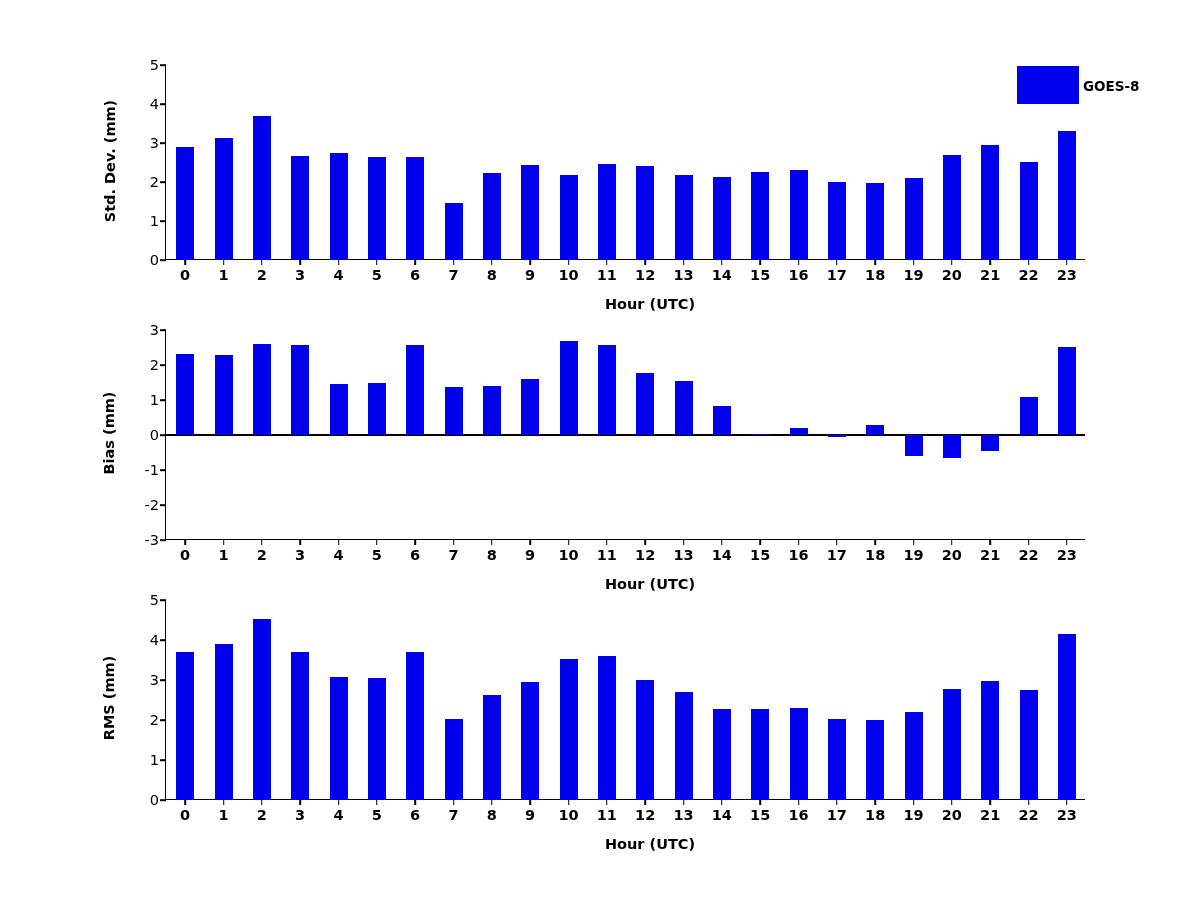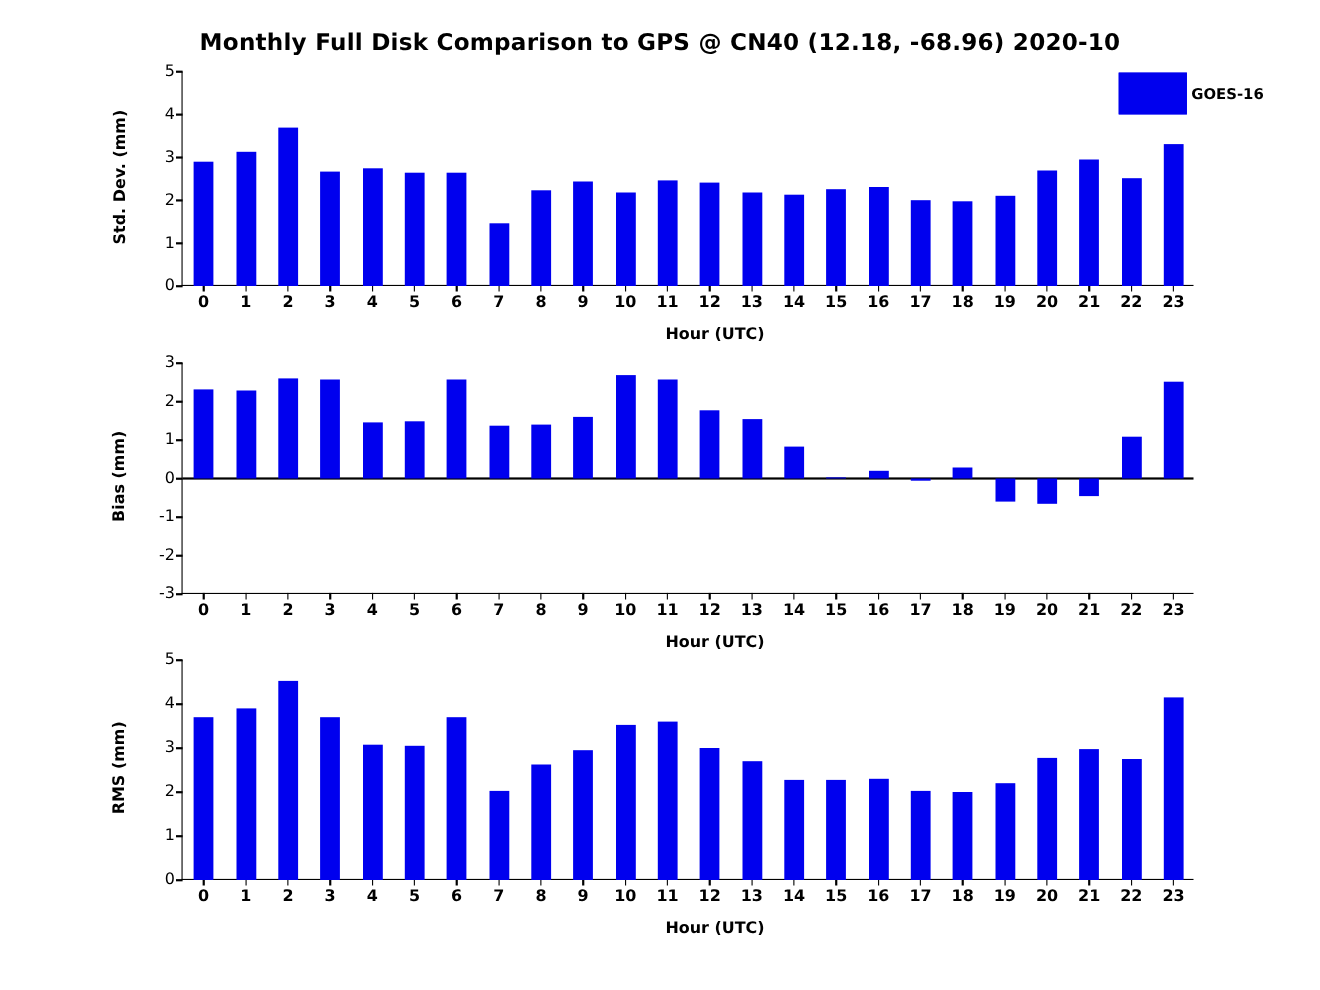--- a/index.html
+++ b/index.html
@@ -116,21 +116,20 @@
     font-size: 13.5px;
     font-weight: bold;
     white-space: nowrap;
   }
 </style>
 </head>
 <body>
 
 <div class="figure">
 
-  <div class="fig-title">Monthly Full Disk Comparison to GPS @ CN40 (12.18, -68.96) 2020-10</div>
 
   <div class="panel" style="top:0;height:310px;">
     <div class="plot" id="plot0" style="left:165px; top:65px; width:920px; height:195px;">
     <div class="ytick" style="top: 195px;">0</div>
         <div class="ytickmark" style="top: 195px;"></div>
         <div class="ytick" style="top: 156px;">1</div>
         <div class="ytickmark" style="top: 156px;"></div>
         <div class="ytick" style="top: 117px;">2</div>
         <div class="ytickmark" style="top: 117px;"></div>
         <div class="ytick" style="top: 78px;">3</div>
@@ -208,21 +207,21 @@
         <div class="xtick" style="left: 862.5px;">22</div>
         <div class="xtickmark" style="left: 862.5px;"></div>
         <div class="bar" style="background: rgb(0, 0, 238); left: 853.5px; top: 96.72px; width: 18px; height: 98.28px;"></div>
         <div class="xtick" style="left: 900.833px;">23</div>
         <div class="xtickmark" style="left: 900.833px;"></div>
         <div class="bar" style="background: rgb(0, 0, 238); left: 891.833px; top: 66.3px; width: 18px; height: 128.7px;"></div>
       </div>
     <div class="ylabel" id="ylab0" style="width: 195px; left: 11.5px; top: 152.5px;">Std. Dev. (mm)</div>
     <div class="xlabel" id="xlab0" style="top: 296px; width: 1200px; left: 0px; text-align: center; padding-left: 50px;">Hour (UTC)</div>
     <div class="legend-box" style="left:1017px; top:66px; width:60px; height:36px;"></div>
-    <div class="legend-label" style="left:1083px; top:78px;">GOES-16</div>
+    <div class="legend-label" style="left:1083px; top:78px;">GOES-8</div>
   </div>
 
   <div class="panel" style="top:310px;height:290px;">
     <div class="plot" id="plot1" style="left:165px; top:20px; width:920px; height:210px;">
     <div class="ytick" style="top: 210px;">-3</div>
         <div class="ytickmark" style="top: 210px;"></div>
         <div class="ytick" style="top: 175px;">-2</div>
         <div class="ytickmark" style="top: 175px;"></div>
         <div class="ytick" style="top: 140px;">-1</div>
         <div class="ytickmark" style="top: 140px;"></div>

